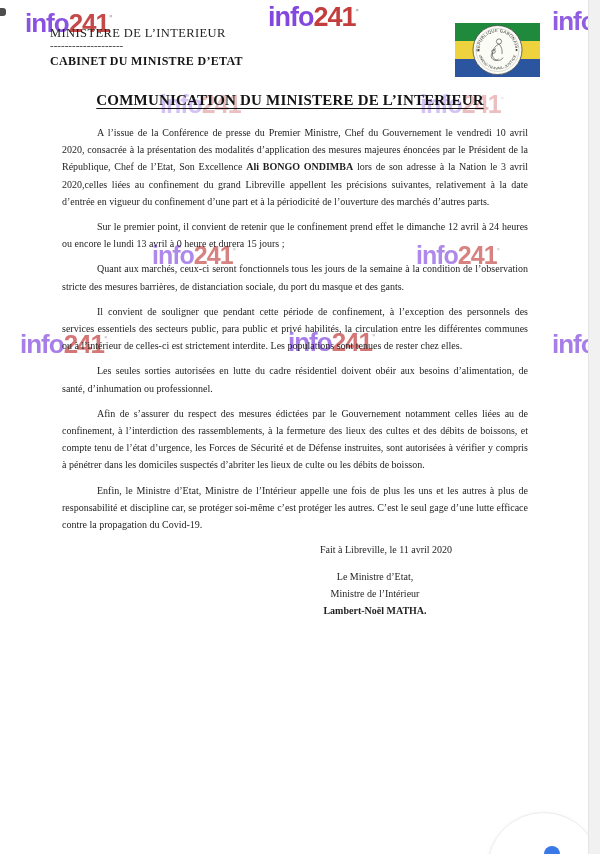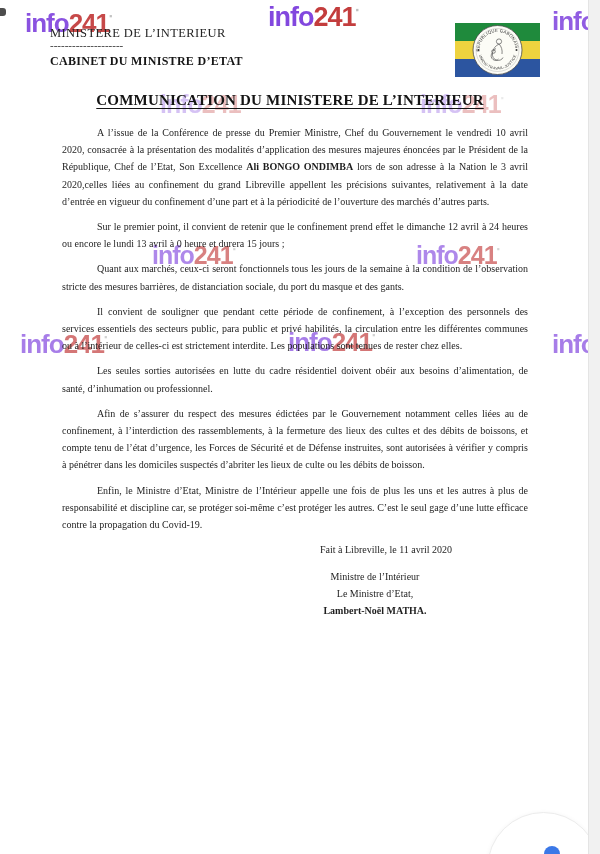--- a/index.html
+++ b/index.html
@@ -110,21 +110,21 @@
       <p class="para"><span>A l’issue de la Conférence de presse du Premier Ministre, Chef du Gouvernement le vendredi 10 avril 2020, consacrée à la présentation des modalités d’application des mesures majeures énoncées par le Président de la République, Chef de l’Etat, Son Excellence </span><strong>Ali BONGO ONDIMBA</strong><span> lors de son adresse à la Nation le 3 avril 2020,celles liées au confinement du grand Libreville appellent les précisions suivantes, relativement à la date d’entrée en vigueur du confinement d’une part et à la périodicité de l’ouverture des marchés d’autres parts.</span></p>
       <p class="para"><span>Sur le premier point, il convient de retenir que le confinement prend effet le dimanche 12 avril à 24 heures ou encore le lundi 13 avril à 0 heure et durera 15 jours ;</span></p>
       <p class="para"><span>Quant aux marchés, ceux-ci seront fonctionnels tous les jours de la semaine à la condition de l’observation stricte des mesures barrières, de distanciation sociale, du port du masque et des gants.</span></p>
       <p class="para"><span>Il convient de souligner que pendant cette période de confinement, à l’exception des personnels des services essentiels des secteurs public, para public et privé habilités, la circulation entre les différentes communes ou à l’intérieur de celles-ci est strictement interdite. Les populations sont tenues de rester chez elles.</span></p>
       <p class="para"><span>Les seules sorties autorisées en lutte du cadre résidentiel doivent obéir aux besoins d’alimentation, de santé, d’inhumation ou professionnel.</span></p>
       <p class="para"><span>Afin de s’assurer du respect des mesures édictées par le Gouvernement notamment celles liées au de confinement, à l’interdiction des rassemblements, à la fermeture des lieux des cultes et des débits de boissons, et compte tenu de l’état d’urgence, les Forces de Sécurité et de Défense instruites, sont autorisées à vérifier y compris à pénétrer dans les domiciles suspectés d’abriter les lieux de culte ou les débits de boisson.</span></p>
       <p class="para"><span>Enfin, le Ministre d’Etat, Ministre de l’Intérieur appelle une fois de plus les uns et les autres à plus de responsabilité et discipline car, se protéger soi-même c’est protéger les autres. C’est le seul gage d’une lutte efficace contre la propagation du Covid-19.</span></p>
     </div>
   <div class="closing-date">Fait à Libreville, le 11 avril 2020</div>
   <div class="sig-block">
+    <div class="l">Le Ministre d’Etat,</div>
     <div class="l">Ministre de l’Intérieur</div>
-    <div class="l">Le Ministre d’Etat,</div>
     <div class="l sig-name">Lambert-Noël MATHA.</div>
   </div>
 </div>
 
 <div class="fab">
   <div class="fab-glyph"></div>
 </div>
 
 </body></html>

